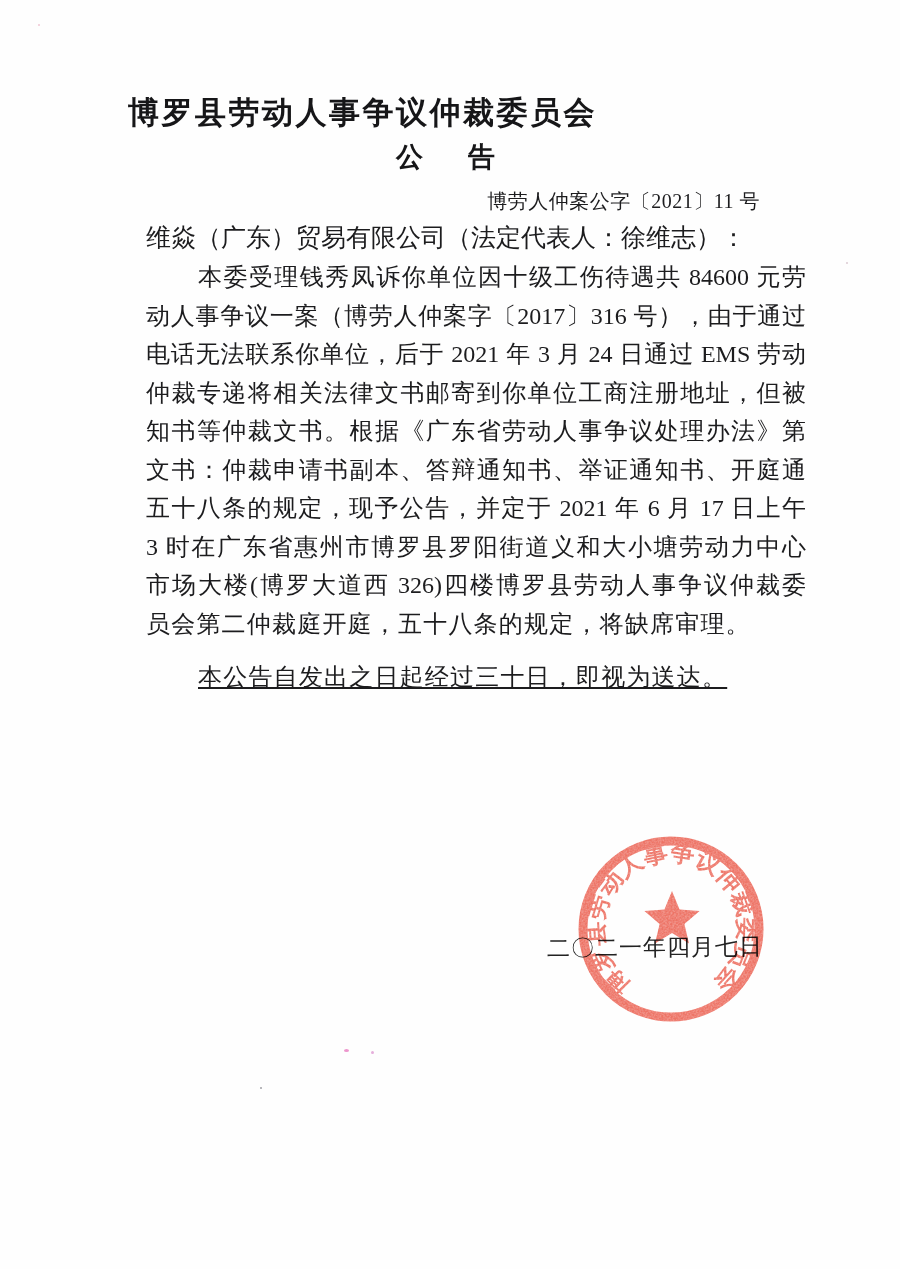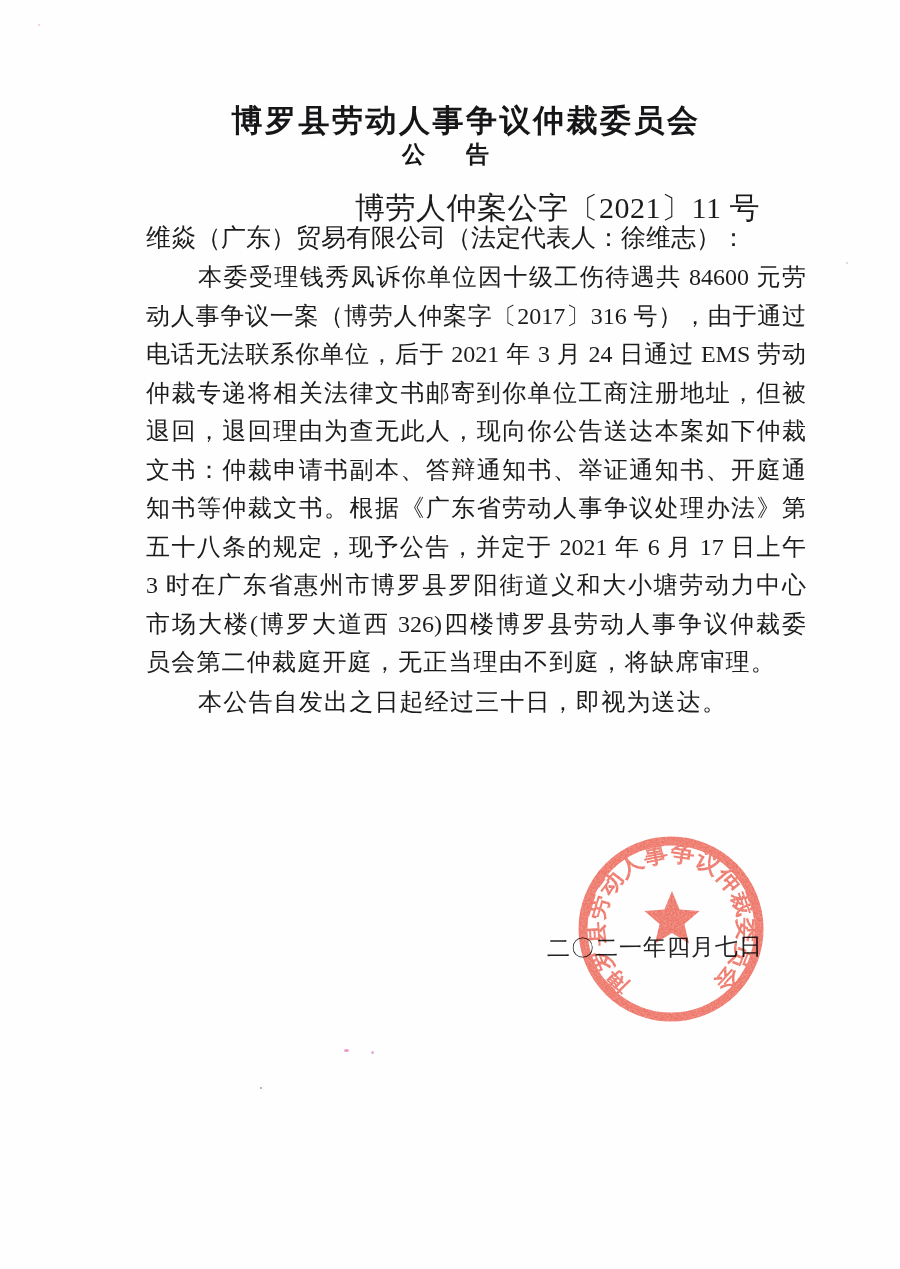--- a/index.html
+++ b/index.html
@@ -4,50 +4,50 @@
 <style>
   html,body{margin:0;padding:0;background:#ffffff;}
   .page{
     position:relative;width:900px;height:1269px;overflow:hidden;
     background:#fefefe;
     font-family:"Liberation Serif",serif;
     color:#1c1c1e;
   }
   .content{position:absolute;left:146px;top:0;width:660px;}
   .org{
-    position:absolute;top:92px;left:-18px;width:100%;margin:8px;
-    text-align:center;font-size:31px;font-weight:bold;letter-spacing:2.5px;
+    position:absolute;top:92px;left:-18px;width:100%;margin:0;
+    text-align:left;font-size:31px;font-weight:bold;letter-spacing:2.5px;
     color:#161618;white-space:nowrap;
   }
   .doctype{
     position:absolute;top:139px;left:-26px;width:100%;margin:0;
-    text-align:center;font-size:23px;font-weight:bold;letter-spacing:9px;
+    text-align:center;font-size:27px;font-weight:bold;letter-spacing:9px;
     color:#161618;white-space:nowrap;
   }
   .refno{
     position:absolute;top:188px;right:46px;
-    font-size:30px;letter-spacing:0.5px;white-space:nowrap;
+    font-size:20px;letter-spacing:0.5px;white-space:nowrap;
   }
   .addressee{
     position:absolute;top:221px;left:0;width:100%;
     font-size:25px;white-space:nowrap;
   }
   .para{position:absolute;top:258px;left:0;width:660px;}
   .bline{
     width:660px;height:38.5px;line-height:38.5px;
     font-size:24px;overflow:hidden;white-space:nowrap;
   }
   .j{
     text-align:justify;text-align-last:justify;
     text-justify:inter-character;
     white-space:normal;
   }
   .indent{text-indent:52px;}
   .last{letter-spacing:1.2px;}
-  .closing{letter-spacing:1.2px;margin-top:1px;}
+  .closing{letter-spacing:1.2px;margin-top:15px;text-decoration:underline;}
   .closing2{letter-spacing:1.2px;}
   .date{
     position:absolute;left:547px;top:932px;z-index:1;
     font-size:23px;letter-spacing:1px;white-space:nowrap;
     transform:rotate(-0.5deg);color:#222;
   }
   .seal{
     position:absolute;left:571px;top:829px;width:200px;height:200px;z-index:2;
     mix-blend-mode:multiply;opacity:0.95;
   }
@@ -68,27 +68,26 @@
     <h1 class="org">博罗县劳动人事争议仲裁委员会</h1>
     <h2 class="doctype">公　告</h2>
     <div class="refno">博劳人仲案公字〔2021〕11 号</div>
     <div class="addressee">维焱（广东）贸易有限公司（法定代表人：徐维志）：</div>
 
     <div class="para">
       <div class="bline j indent">本委受理钱秀凤诉你单位因十级工伤待遇共 84600 元劳</div>
       <div class="bline j">动人事争议一案（博劳人仲案字〔2017〕316 号），由于通过</div>
       <div class="bline j">电话无法联系你单位，后于 2021 年 3 月 24 日通过 EMS 劳动</div>
       <div class="bline j">仲裁专递将相关法律文书邮寄到你单位工商注册地址，但被</div>
-      <div class="bline j">退回，退回理由为查无此人，现向你公告送达本案如下仲裁</div>
+      <div class="bline j">知书等仲裁文书。根据《广东省劳动人事争议处理办法》第</div>
       <div class="bline j">文书：仲裁申请书副本、答辩通知书、举证通知书、开庭通</div>
-      <div class="bline j">知书等仲裁文书。根据《广东省劳动人事争议处理办法》第</div>
       <div class="bline j">五十八条的规定，现予公告，并定于 2021 年 6 月 17 日上午</div>
       <div class="bline j">3 时在广东省惠州市博罗县罗阳街道义和大小塘劳动力中心</div>
       <div class="bline j">市场大楼(博罗大道西 326)四楼博罗县劳动人事争议仲裁委</div>
-      <div class="bline last">员会第二仲裁庭开庭，无正当理由不到庭，将缺席审理。</div>
+      <div class="bline last">员会第二仲裁庭开庭，五十八条的规定，将缺席审理。</div>
       <div class="bline closing indent">本公告自发出之日起经过三十日，即视为送达。</div>
     </div>
 
   </div>
 
   <div class="date">二〇二一年四月七日</div>
 
   <svg class="seal" viewBox="0 0 200 200" xmlns="http://www.w3.org/2000/svg" xmlns:xlink="http://www.w3.org/1999/xlink">
     <defs>
       <path id="sealArc" d="M 61 155.7 A 68 68 0 1 1 139 155.7" fill="none"></path>

